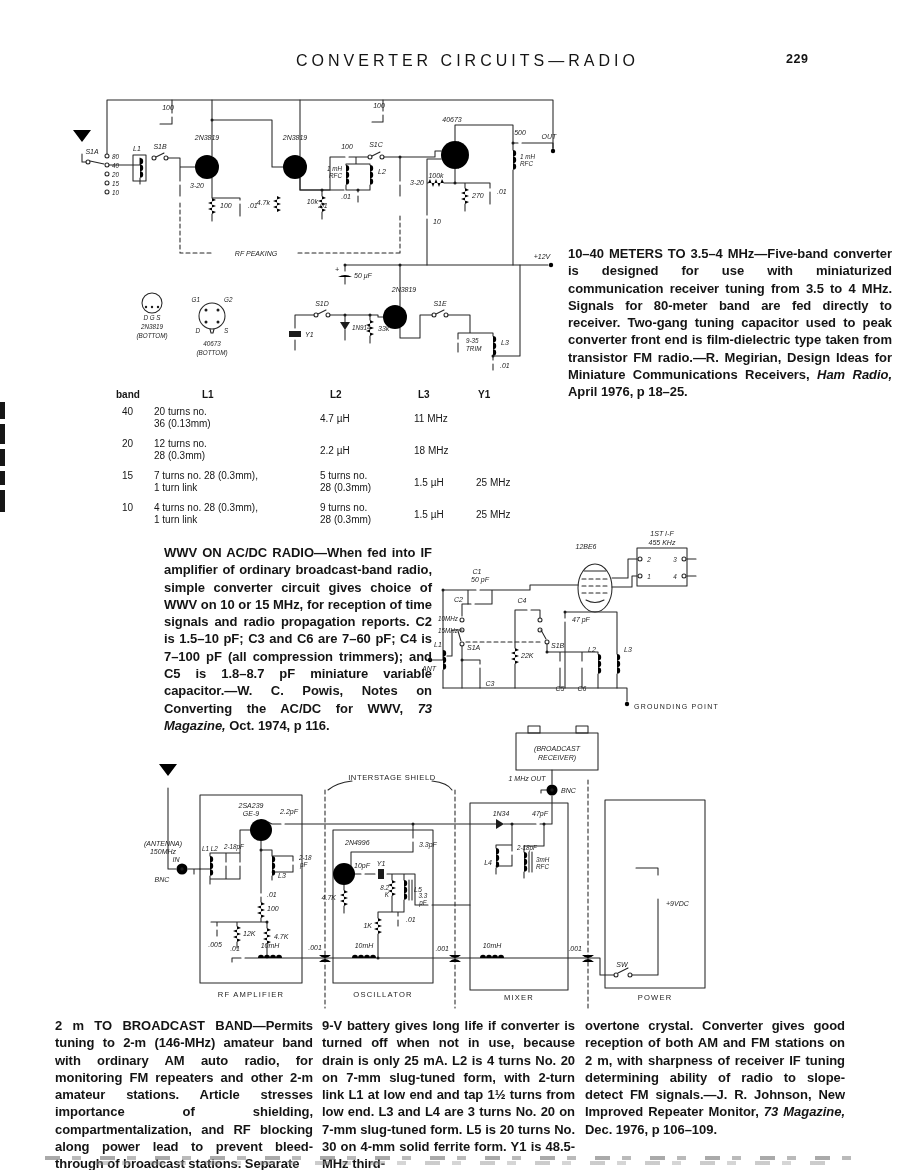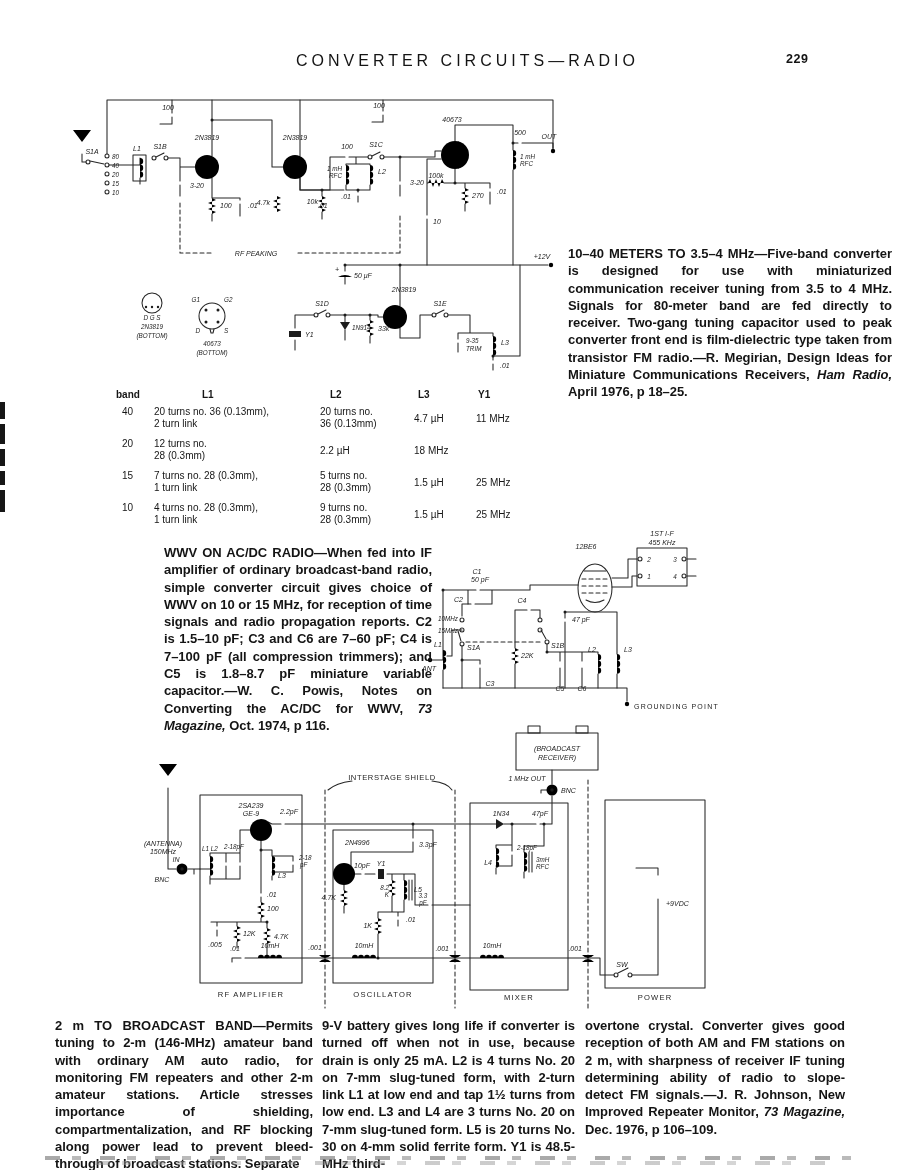--- a/index.html
+++ b/index.html
@@ -528,21 +528,20 @@
 <div class="abs" id="coiltable" style="left:112px;top:389px;width:438px">
   <div class="trow thead">
     <div class="h-band">band</div>
     <div class="h-l1">L1</div>
     <div class="h-l2">L2</div>
     <div class="h-l3">L3</div>
     <div class="h-y1">Y1</div>
   </div>
   <div class="trow">
     <div class="c-band">40</div>
-    <div><span>20 turns no. 36 (0.13mm),</span><br><span>2 turn link</span></div>
     <div><span>20 turns no.</span><br><span>36 (0.13mm)</span></div>
     <div class="c-l3">4.7 µH</div>
     <div class="c-y1">11 MHz</div>
   </div>
   <div class="trow">
     <div class="c-band">20</div>
     <div><span>12 turns no.</span><br><span>28 (0.3mm)</span></div>
     <div class="c-l3">2.2 µH</div>
     <div class="c-y1">18 MHz</div>
   </div>

